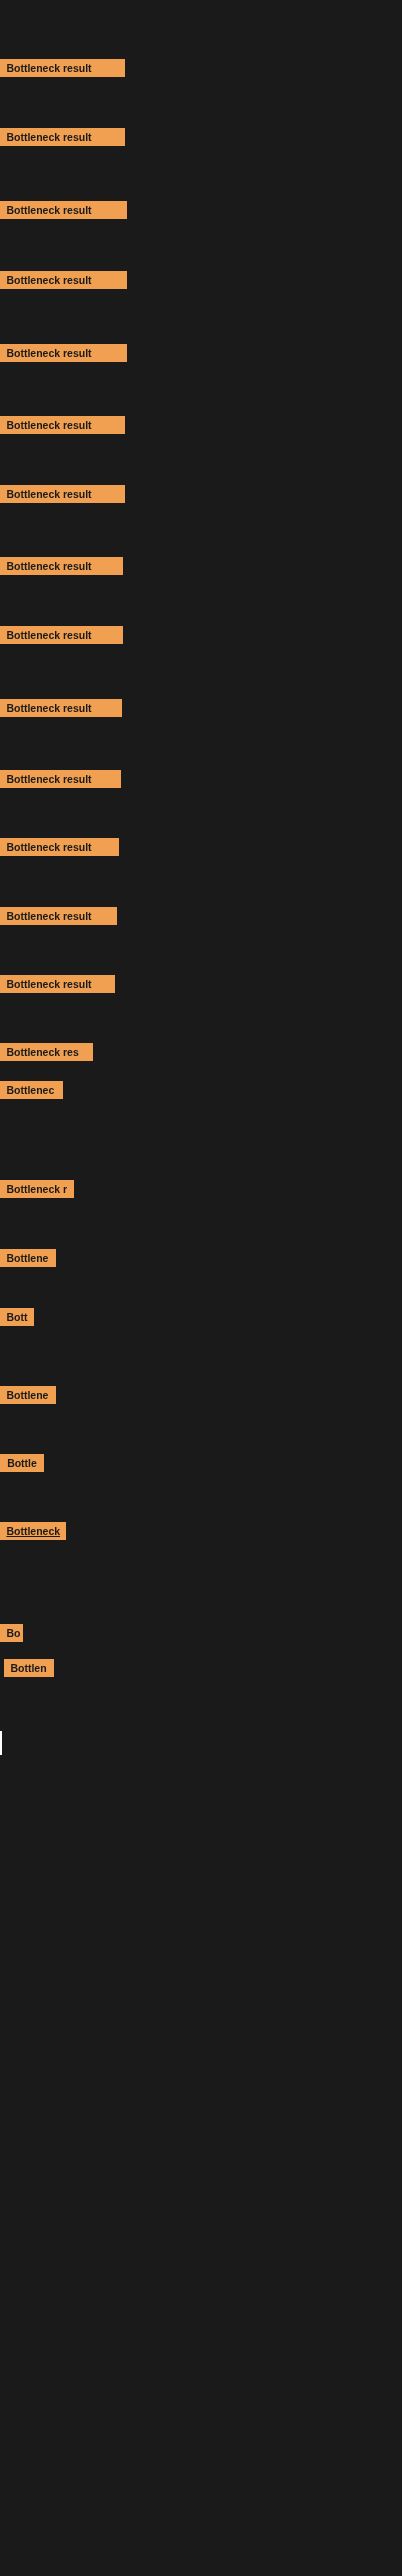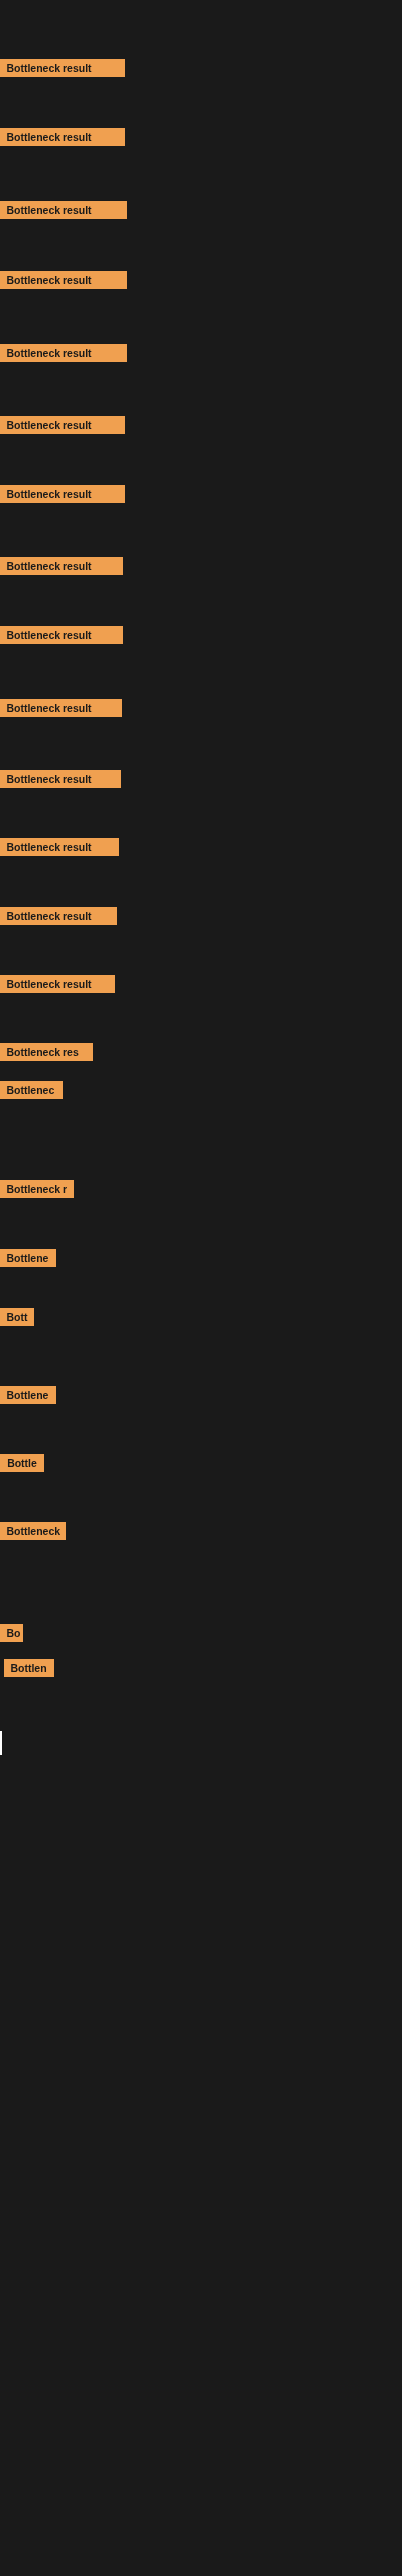--- a/index.html
+++ b/index.html
@@ -64,21 +64,21 @@
     <div style="position: absolute; top: 825px; left: 0px;"><div class="bottleneck-bar" style="width: 119px;">Bottleneck result</div></div>
     <div style="position: absolute; top: 894px; left: 0px;"><div class="bottleneck-bar" style="width: 117px;">Bottleneck result</div></div>
     <div style="position: absolute; top: 962px; left: 0px;"><div class="bottleneck-bar" style="width: 115px;">Bottleneck result</div></div>
     <div style="position: absolute; top: 1030px; left: 0px;"><div class="bottleneck-bar" style="width: 93px;">Bottleneck res</div></div>
     <div style="position: absolute; top: 1068px; left: 0px;"><div class="bottleneck-bar" style="width: 63px;">Bottlenec</div></div>
     <div style="position: absolute; top: 1167px; left: 0px;"><div class="bottleneck-bar" style="width: 74px;">Bottleneck r</div></div>
     <div style="position: absolute; top: 1236px; left: 0px;"><div class="bottleneck-bar" style="width: 56px;">Bottlene</div></div>
     <div style="position: absolute; top: 1256px; left: 0px; margin-top: 39px;"><div class="bottleneck-bar" style="width: 34px;">Bott</div></div>
     <div style="position: absolute; top: 1373px; left: 0px;"><div class="bottleneck-bar" style="width: 56px;">Bottlene</div></div>
     <div style="position: absolute; top: 1441px; left: 0px;"><div class="bottleneck-bar" style="width: 44px; text-align: center;">Bottle</div></div>
-    <div style="position: absolute; top: 1509px; left: 0px;"><div class="bottleneck-bar" style="width: 66px;">Bottleneck</div></div>
+    <div style="position: absolute; top: 1509px; left: 0px;"><div class="bottleneck-bar" style="width: 66px; text-decoration: underline;">Bottleneck</div></div>
     <div style="position: absolute; top: 1578px; left: 0px;"><div class="bottleneck-bar" style="width: 22.5px; margin-top: 33px;">Bo</div></div>
     <div style="position: absolute; top: 1646px; left: 4px;"><div class="bottleneck-bar" style="width: 50px;">Bottlen</div></div>
   </div>
 
 <div id="cursor-container" style="position:relative; height:483px;">
   <div class="cursor-line" style="top: 40px;"></div>
 </div>
 
 
 </body></html>

